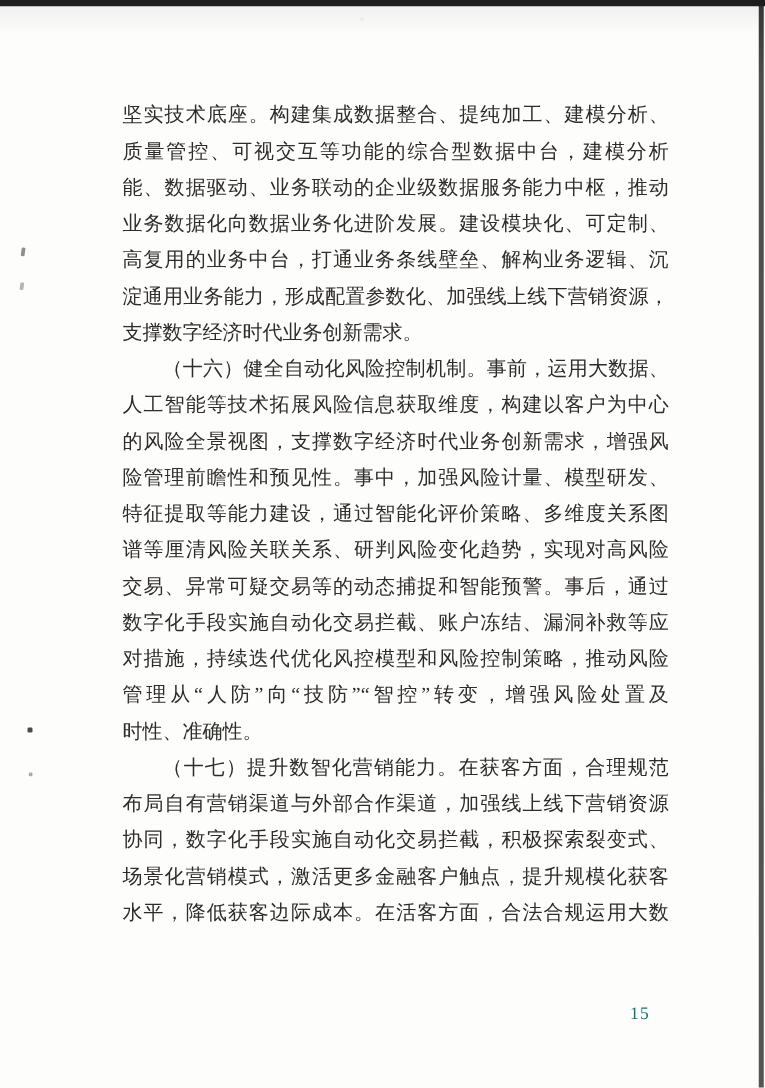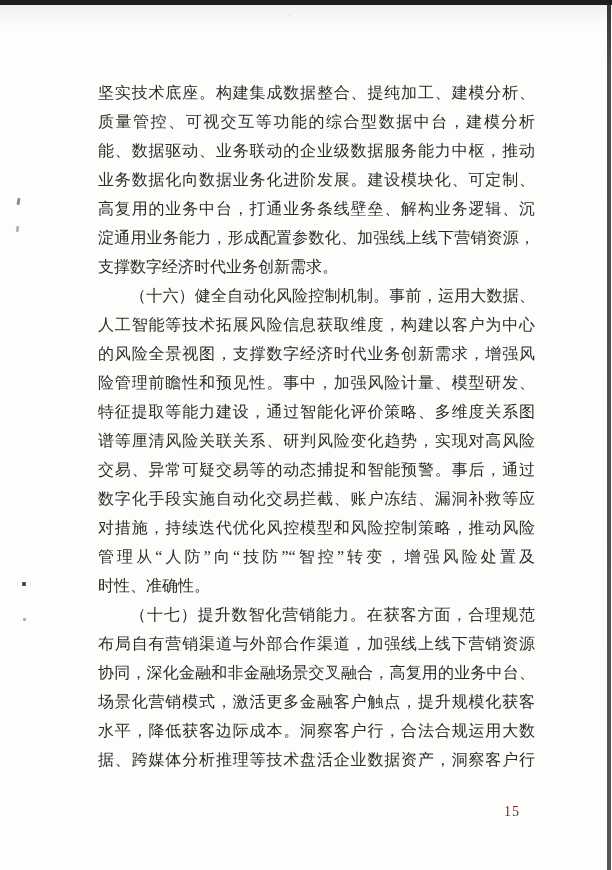--- a/index.html
+++ b/index.html
@@ -63,21 +63,21 @@
   }
   .line.indent { text-indent: 2em; }
   .line.end { text-align-last: left; }
 
   .page-number {
     position: absolute;
     left: 504px;
     top: 804px;
     font-size: 14px;
     letter-spacing: 1px;
-    color: #7f1d1d;
+    color: #0f766e;
   }
 </style>
 </head>
 <body>
 
 <div class="scan-top-bar"></div>
 <div class="top-fade"></div>
 <div class="scan-right-edge"></div>
 
 <div class="speck m1"></div>
@@ -100,19 +100,18 @@
     <div class="line">险管理前瞻性和预见性。事中，加强风险计量、模型研发、</div>
     <div class="line">特征提取等能力建设，通过智能化评价策略、多维度关系图</div>
     <div class="line">谱等厘清风险关联关系、研判风险变化趋势，实现对高风险</div>
     <div class="line">交易、异常可疑交易等的动态捕捉和智能预警。事后，通过</div>
     <div class="line">数字化手段实施自动化交易拦截、账户冻结、漏洞补救等应</div>
     <div class="line">对措施，持续迭代优化风控模型和风险控制策略，推动风险</div>
     <div class="line">管理从“人防”向“技防”“智控”转变，增强风险处置及</div>
     <div class="line end">时性、准确性。</div>
     <div class="line indent">（十七）提升数智化营销能力。在获客方面，合理规范</div>
     <div class="line">布局自有营销渠道与外部合作渠道，加强线上线下营销资源</div>
-    <div class="line">协同，深化金融和非金融场景交叉融合，高复用的业务中台、</div>
+    <div class="line">协同，数字化手段实施自动化交易拦截，积极探索裂变式、</div>
     <div class="line">场景化营销模式，激活更多金融客户触点，提升规模化获客</div>
-    <div class="line">水平，降低获客边际成本。洞察客户行，合法合规运用大数</div>
-    <div class="line">据、跨媒体分析推理等技术盘活企业数据资产，洞察客户行</div>
+    <div class="line">水平，降低获客边际成本。在活客方面，合法合规运用大数</div>
   </div>
 
 <div class="page-number">15</div>
 
 </body></html>

